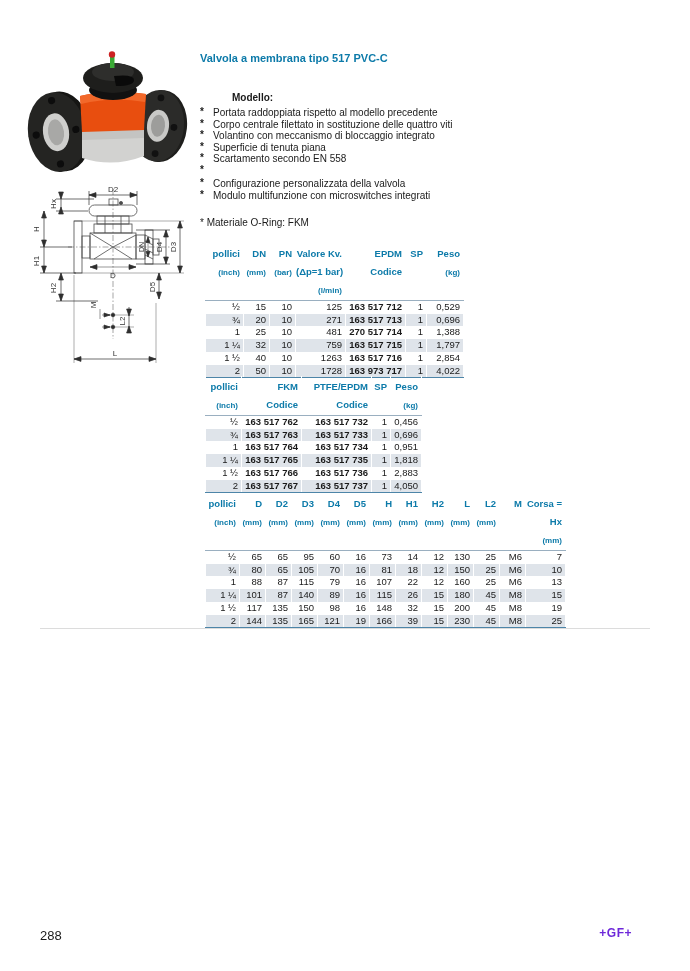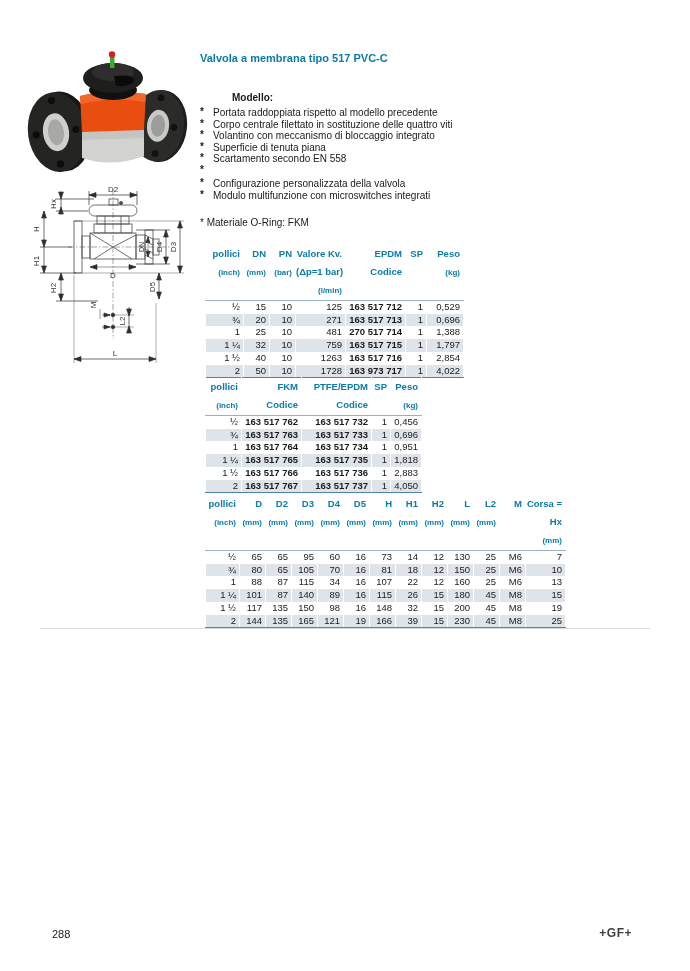--- a/index.html
+++ b/index.html
@@ -40,22 +40,22 @@
   .tbl-1 th:nth-child(1){width:38px}.tbl-1 th:nth-child(2){width:26px}.tbl-1 th:nth-child(3){width:26px}
   .tbl-1 th:nth-child(4){width:50px}.tbl-1 th:nth-child(5){width:60px}.tbl-1 th:nth-child(6){width:21px}
   .tbl-1 th:nth-child(7){width:37px}
   .tbl-2 th:nth-child(1){width:36px}.tbl-2 th:nth-child(2){width:60px}.tbl-2 th:nth-child(3){width:70px}
   .tbl-2 th:nth-child(4){width:19px}.tbl-2 th:nth-child(5){width:31px}
   .tbl-3 th:nth-child(1){width:34px}.tbl-3 th:nth-child(13){width:40px}
   .tbl-3 th:nth-child(n+2):nth-child(-n+12){width:26px}
 
   
   .divider { position:absolute; left:40px; top:628px; width:610px; height:1px; background:#dcdcdc; }
-  .page-number { position:absolute; left:40px; top:928px; font-size:11px;margin-left:12px; }
-  .brand-logo { position:absolute; right:58px; top:926px; font-size:12px; font-weight:bold; color:#404040; letter-spacing:0.5px; }
+  .page-number { position:absolute; left:40px; top:928px; font-size:13px; }
+  .brand-logo { position:absolute; right:58px; top:926px; font-size:12px; font-weight:bold; color:#6d28d9; letter-spacing:0.5px; }
 
   svg text { font-family:"Liberation Sans", sans-serif; }
 </style>
 </head>
 <body>
 
 <div class="page">
 
   <div class="photo-wrap">
     <svg width="168" height="142" viewBox="0 0 168 142">
@@ -417,21 +417,21 @@
           <td>150</td>
           <td>25</td>
           <td>M6</td>
           <td>10</td>
         </tr>
         <tr>
           <td>1</td>
           <td>88</td>
           <td>87</td>
           <td>115</td>
-          <td>34</td>
+          <td>79</td>
           <td>16</td>
           <td>107</td>
           <td>22</td>
           <td>12</td>
           <td>160</td>
           <td>25</td>
           <td>M6</td>
           <td>13</td>
         </tr>
         <tr class="alt">

